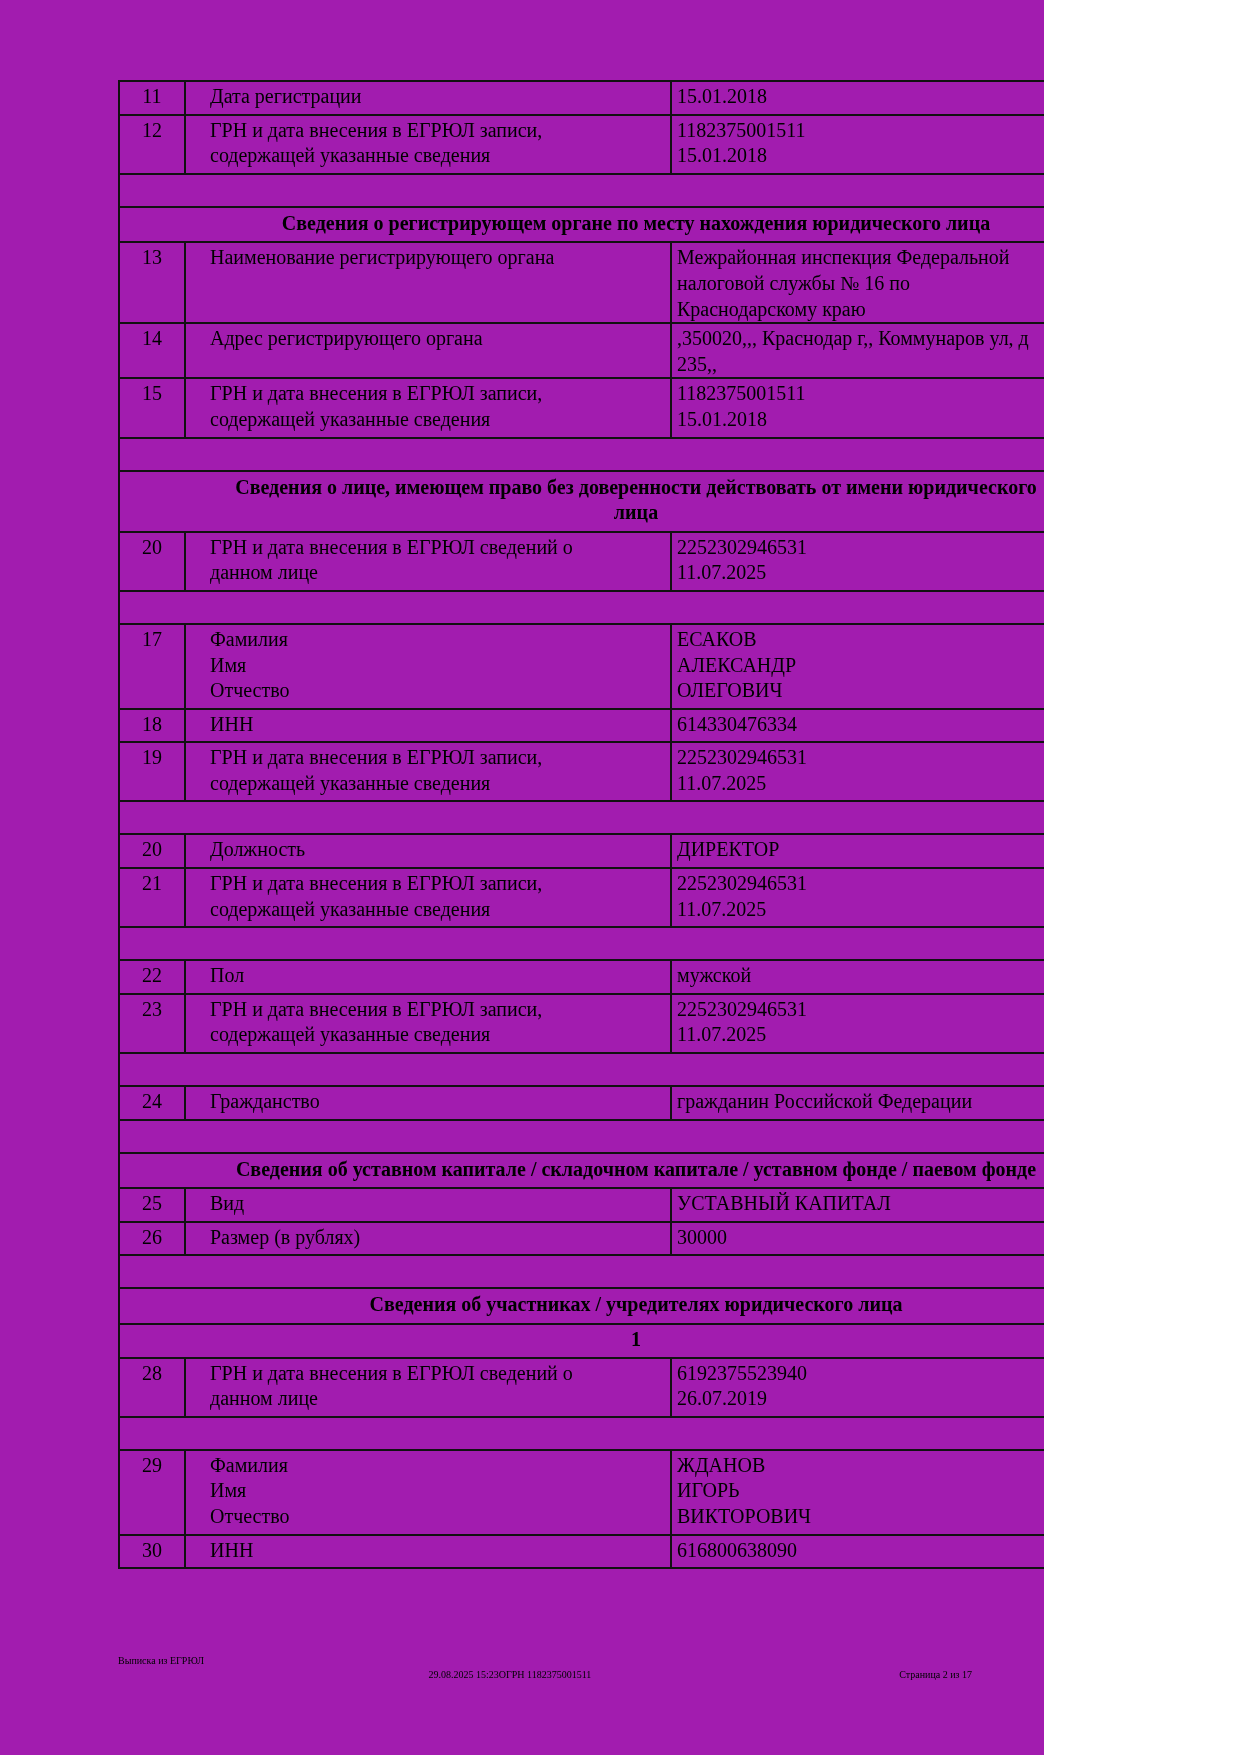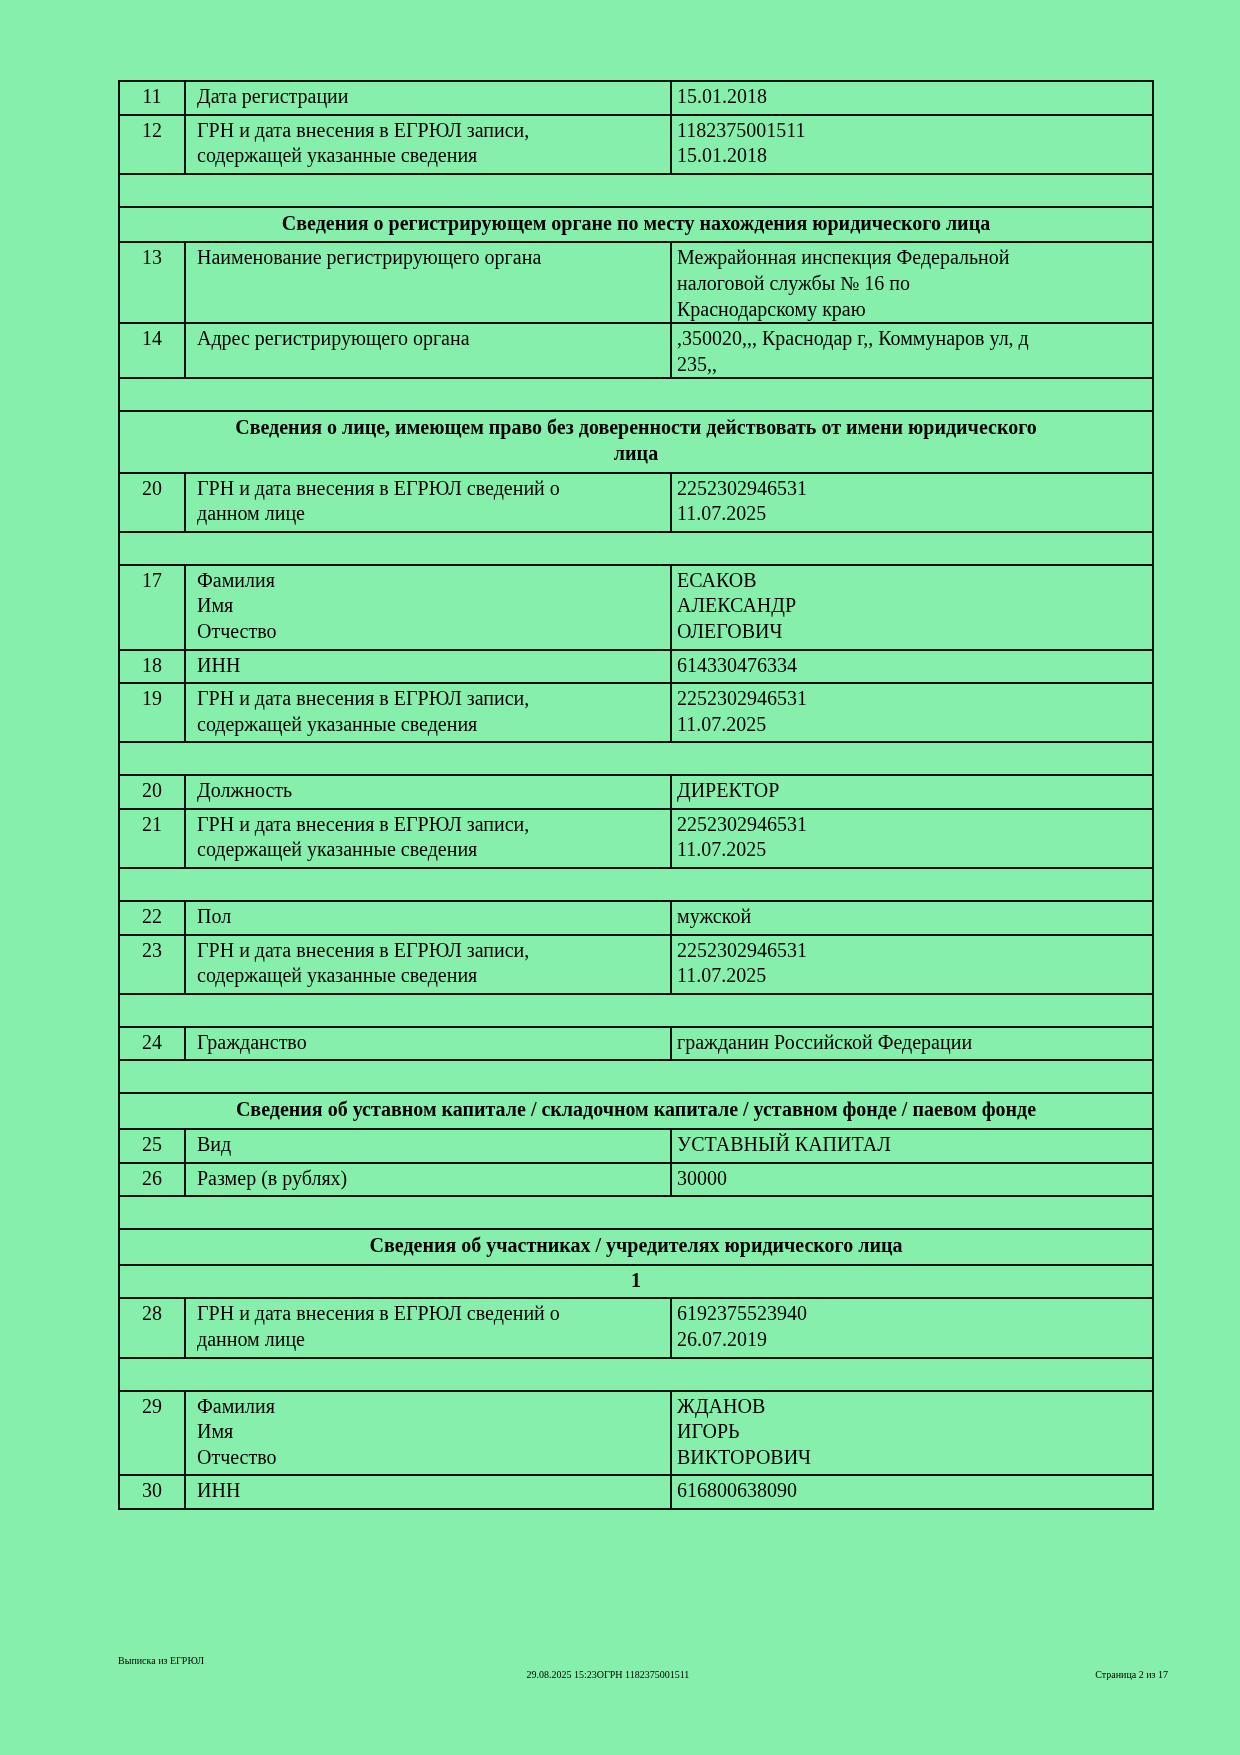--- a/index.html
+++ b/index.html
@@ -3,23 +3,23 @@
 <meta charset="utf-8">
 <style>
   html, body { margin: 0; padding: 0; }
   body {
     font-family: "Liberation Serif", "DejaVu Serif", serif;
     color: #000;
     background: #ffffff;
   }
   .page {
     position: relative;
-    width: 1240px;
+    width: 1044px;
     height: 1755px;
-    background: #86efac;
+    background: #a21caf;
     overflow: hidden;
   }
   table.doc-table {
     position: absolute;
     left: 118px;
     top: 80px;
     width: 1034px;
     border-collapse: collapse;
     table-layout: fixed;
   }
@@ -29,21 +29,21 @@
     font-size: 20px;
     line-height: 1.28;
     white-space: pre-line;
     overflow: hidden;
   }
   .cell-num {
     text-align: center;
     padding: 2px 2px 4px 2px;
   }
   .cell-label {
-    padding: 2px 8px 4px 11px;
+    padding: 2px 8px 4px 24px;
   }
   .cell-value {
     padding: 2px 6px 0 5px;
   }
   .cell-section {
     font-weight: bold;
     text-align: center;
     padding: 3px 10px 5px 10px;
   }
   .cell-subheader {
@@ -107,20 +107,27 @@
           <td class="cell-label">Наименование регистрирующего органа</td>
           <td class="cell-value">Межрайонная инспекция Федеральной
 налоговой службы № 16 по
 Краснодарскому краю</td>
         </tr>
         <tr class="row-data">
           <td class="cell-num">14</td>
           <td class="cell-label">Адрес регистрирующего органа</td>
           <td class="cell-value">,350020,,, Краснодар г,, Коммунаров ул, д
 235,,</td>
+        </tr>
+        <tr class="row-data">
+          <td class="cell-num">15</td>
+          <td class="cell-label">ГРН и дата внесения в ЕГРЮЛ записи,
+содержащей указанные сведения</td>
+          <td class="cell-value">1182375001511
+15.01.2018</td>
         </tr>
         <tr class="row-spacer">
           <td class="cell-spacer" colspan="3"></td>
         </tr>
         <tr class="row-section">
           <td class="cell-section" colspan="3">Сведения о лице, имеющем право без доверенности действовать от имени юридического
 лица</td>
         </tr>
         <tr class="row-data">
           <td class="cell-num">20</td>

